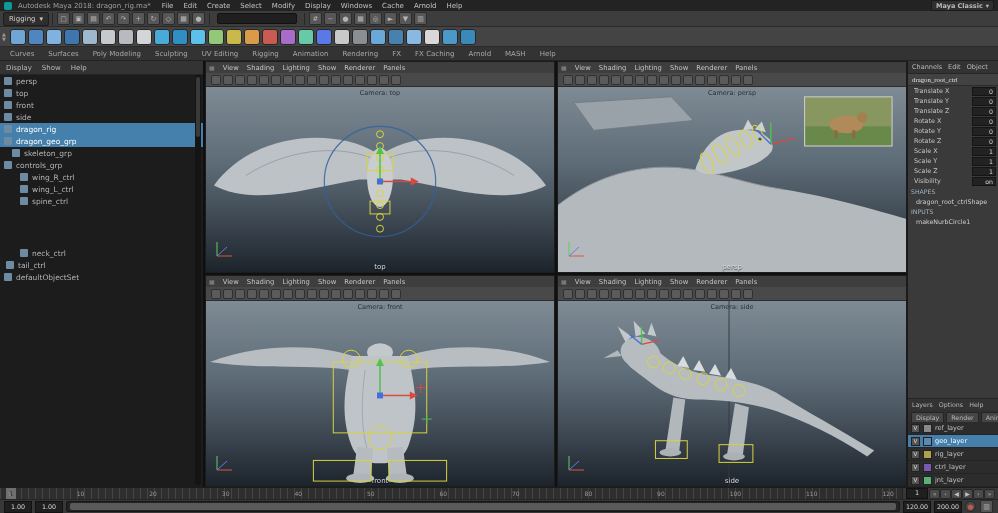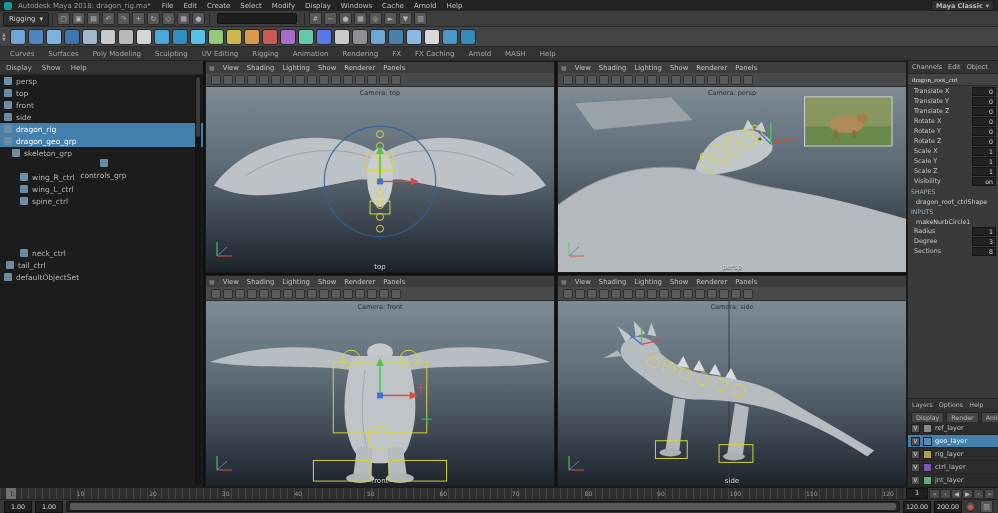--- a/index.html
+++ b/index.html
@@ -316,21 +316,21 @@
         <div class="ol-row selected">
           <span class="node-chip"></span>
           <span>dragon_geo_grp</span>
         </div>
 
         <div class="ol-row" style="padding-left: 12px;">
           <span class="node-chip"></span>
           <span>skeleton_grp</span>
         </div>
 
-        <div class="ol-row" style=" flex-direction: column;">
+        <div class="ol-row" style="">
           <span class="node-chip"></span>
           <span>controls_grp</span>
         </div>
 
         <div class="ol-row" style="padding-left: 20px;">
           <span class="node-chip"></span>
           <span>wing_R_ctrl</span>
         </div>
 
         <div class="ol-row" style="padding-left: 20px;">
@@ -708,37 +708,20 @@
 
         <div class="cb-row">
           <span class="cb-name">Visibility</span>
           <span class="cb-val">on</span>
         </div>
       </div>
     <div class="cb-head">SHAPES</div>
     <div class="cb-sub">dragon_root_ctrlShape</div>
     <div class="cb-head">INPUTS</div>
     <div class="cb-sub">makeNurbCircle1</div>
-    <div>
-
-        <div class="cb-row">
-          <span class="cb-name">Radius</span>
-          <span class="cb-val">1</span>
-        </div>
-
-        <div class="cb-row">
-          <span class="cb-name">Degree</span>
-          <span class="cb-val">3</span>
-        </div>
-
-        <div class="cb-row">
-          <span class="cb-name">Sections</span>
-          <span class="cb-val">8</span>
-        </div>
-      </div>
     <span class="spacer"></span>
     <div class="ly-menu">
 
     <span>Layers</span>
         <span>Options</span>
         <span>Help</span>
       </div>
     <div class="ly-tabs">
 
     <span class="ly-tab">Display</span>

